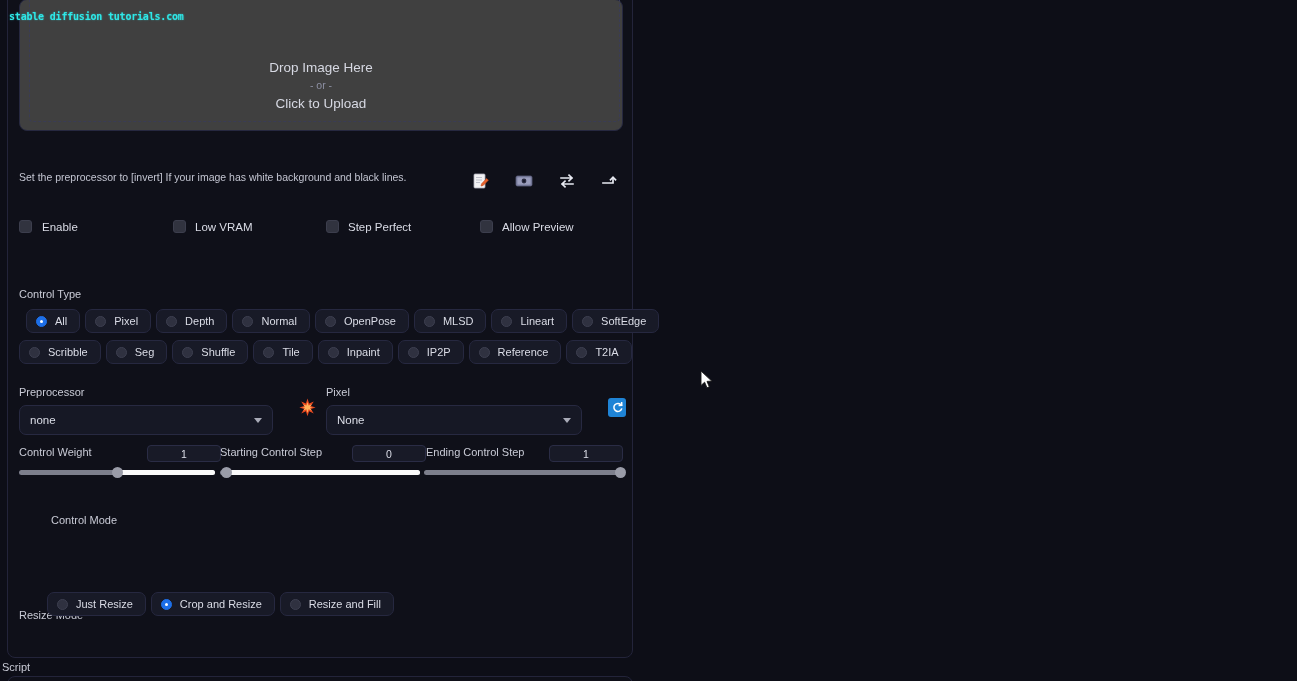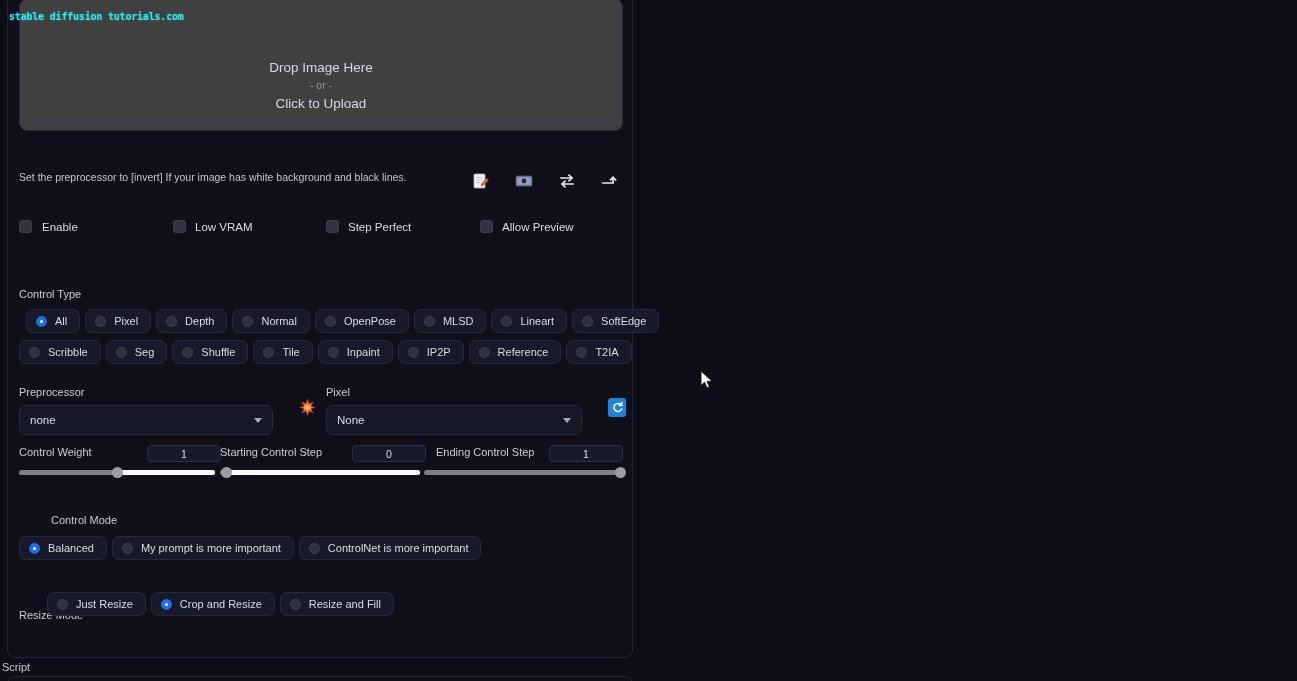--- a/index.html
+++ b/index.html
@@ -530,42 +530,28 @@
       <div class="knob" style="left:98px;"></div>
     </div>
 
     <div class="slider-label" style="left:212px; top:459px;">Starting Control Step</div>
     <div class="num-box" style="left:344px; top:458px; width:74px;">0</div>
     <div class="track" style="left:212px; top:483px; width:200px;">
       <div class="fill" style="left:6px; width:194px;"></div>
       <div class="knob" style="left:6px;"></div>
     </div>
 
-    <div class="slider-label" style="left:428px; top:459px;">Ending Control Step</div>
+    <div class="slider-label" style="left:418px; top:459px;">Ending Control Step</div>
     <div class="num-box" style="left:541px; top:458px; width:74px;">1</div>
     <div class="track" style="left:416px; top:483px; width:199px;">
       <div class="fill" style="left:0px; width:0px;"></div>
       <div class="knob" style="left:196px;"></div>
     </div>
 
     <div class="sec-label" style="left:11px; top:527px;margin-left:32px;">Control Mode</div>
-    <div class="pill-row" id="cm-row" style="left:11px; top:549px;">
-        <div class="pill">
-          <span class="radio on"></span>
-          <span class="ptxt">Balanced</span>
-        </div>
-        <div class="pill">
-          <span class="radio"></span>
-          <span class="ptxt">My prompt is more important</span>
-        </div>
-        <div class="pill">
-          <span class="radio"></span>
-          <span class="ptxt">ControlNet is more important</span>
-        </div>
-      </div>
 
     <div class="sec-label" style="left:11px; top:583px;margin-top:39px;">Resize Mode</div>
     <div class="pill-row" id="rm-row" style="left:11px; top:605px;padding-left:28px;">
         <div class="pill">
           <span class="radio"></span>
           <span class="ptxt">Just Resize</span>
         </div>
         <div class="pill">
           <span class="radio on"></span>
           <span class="ptxt">Crop and Resize</span>

